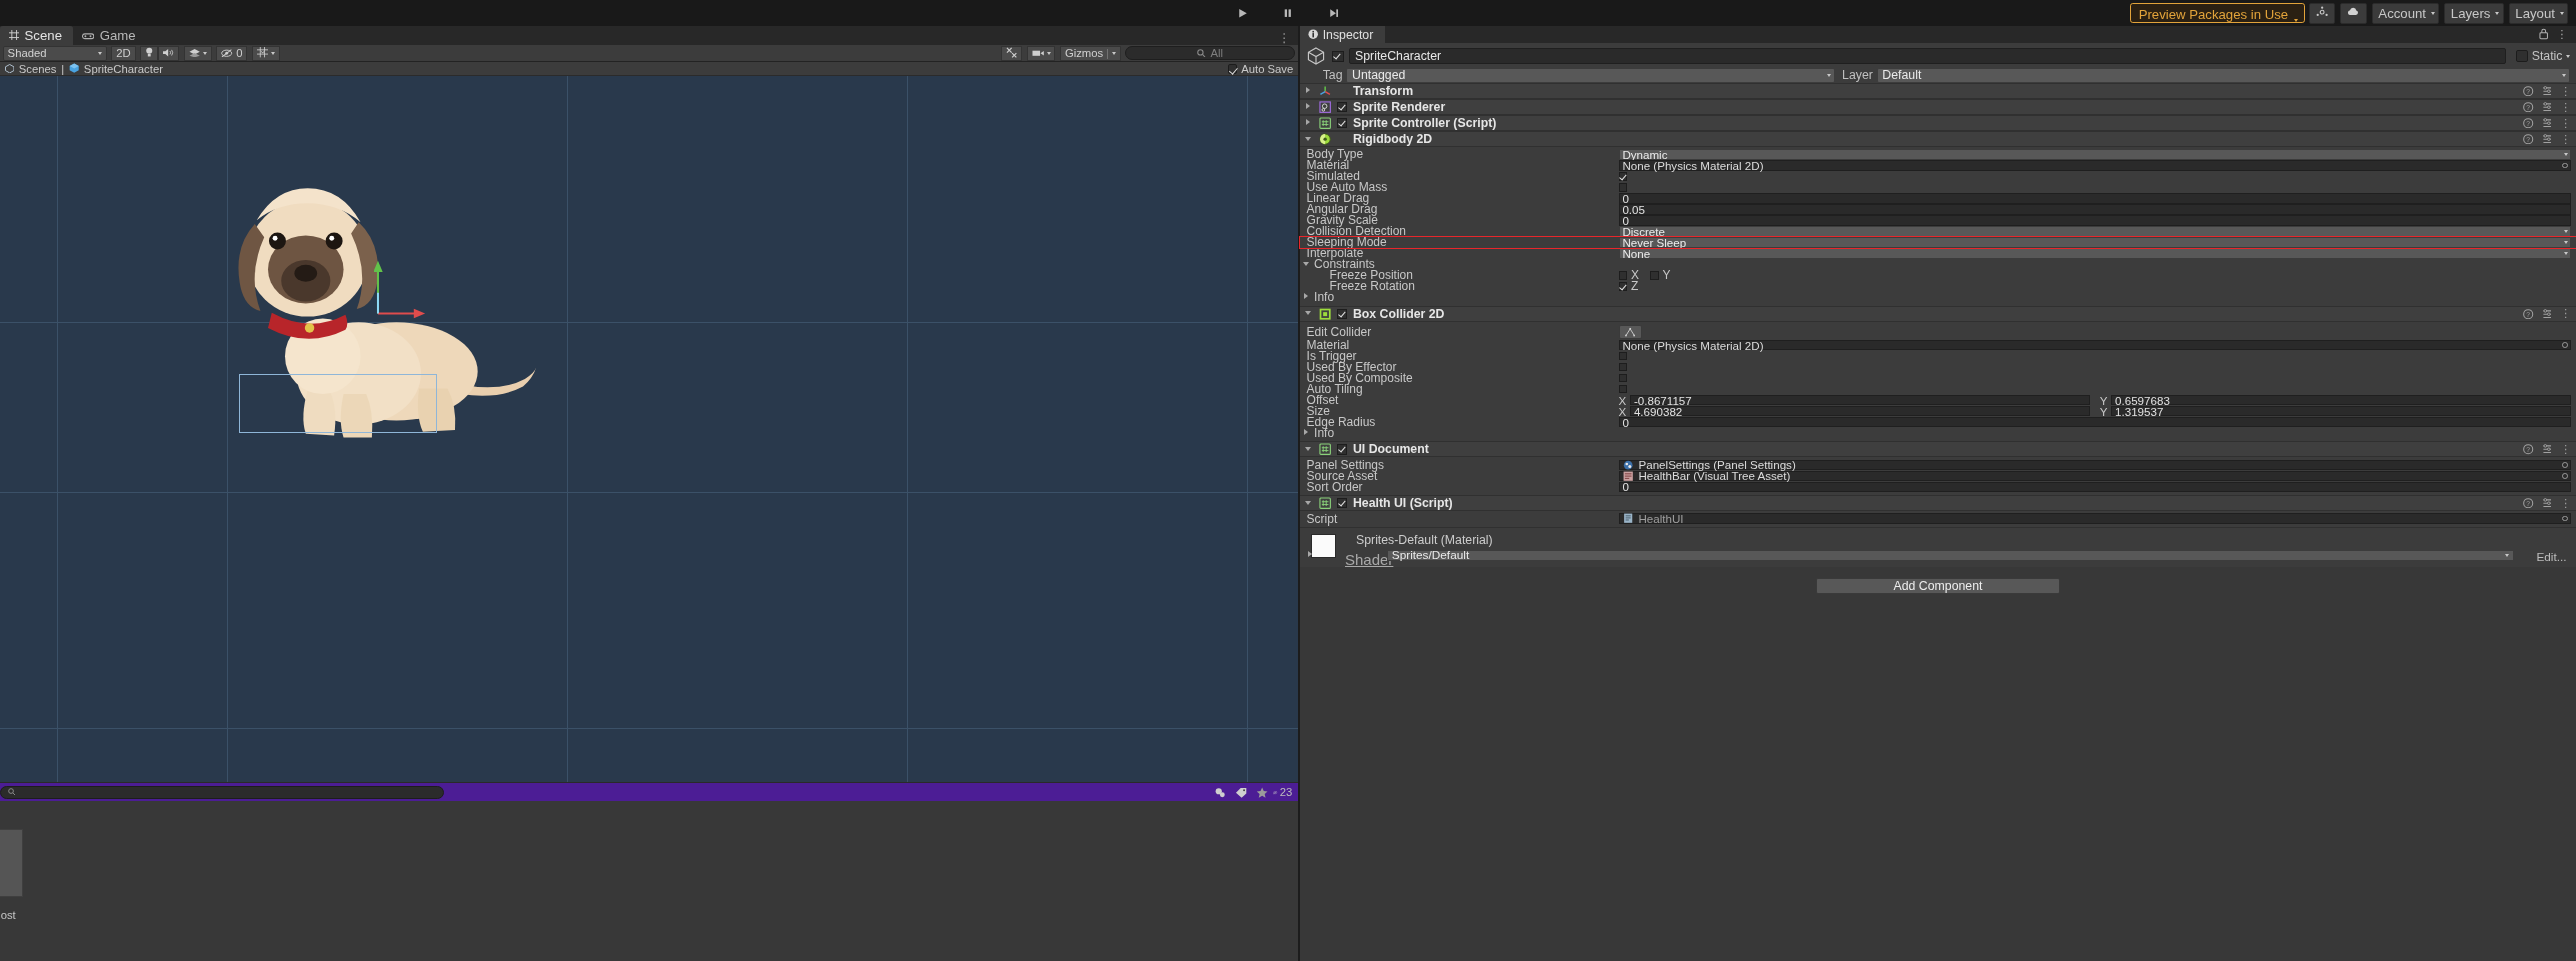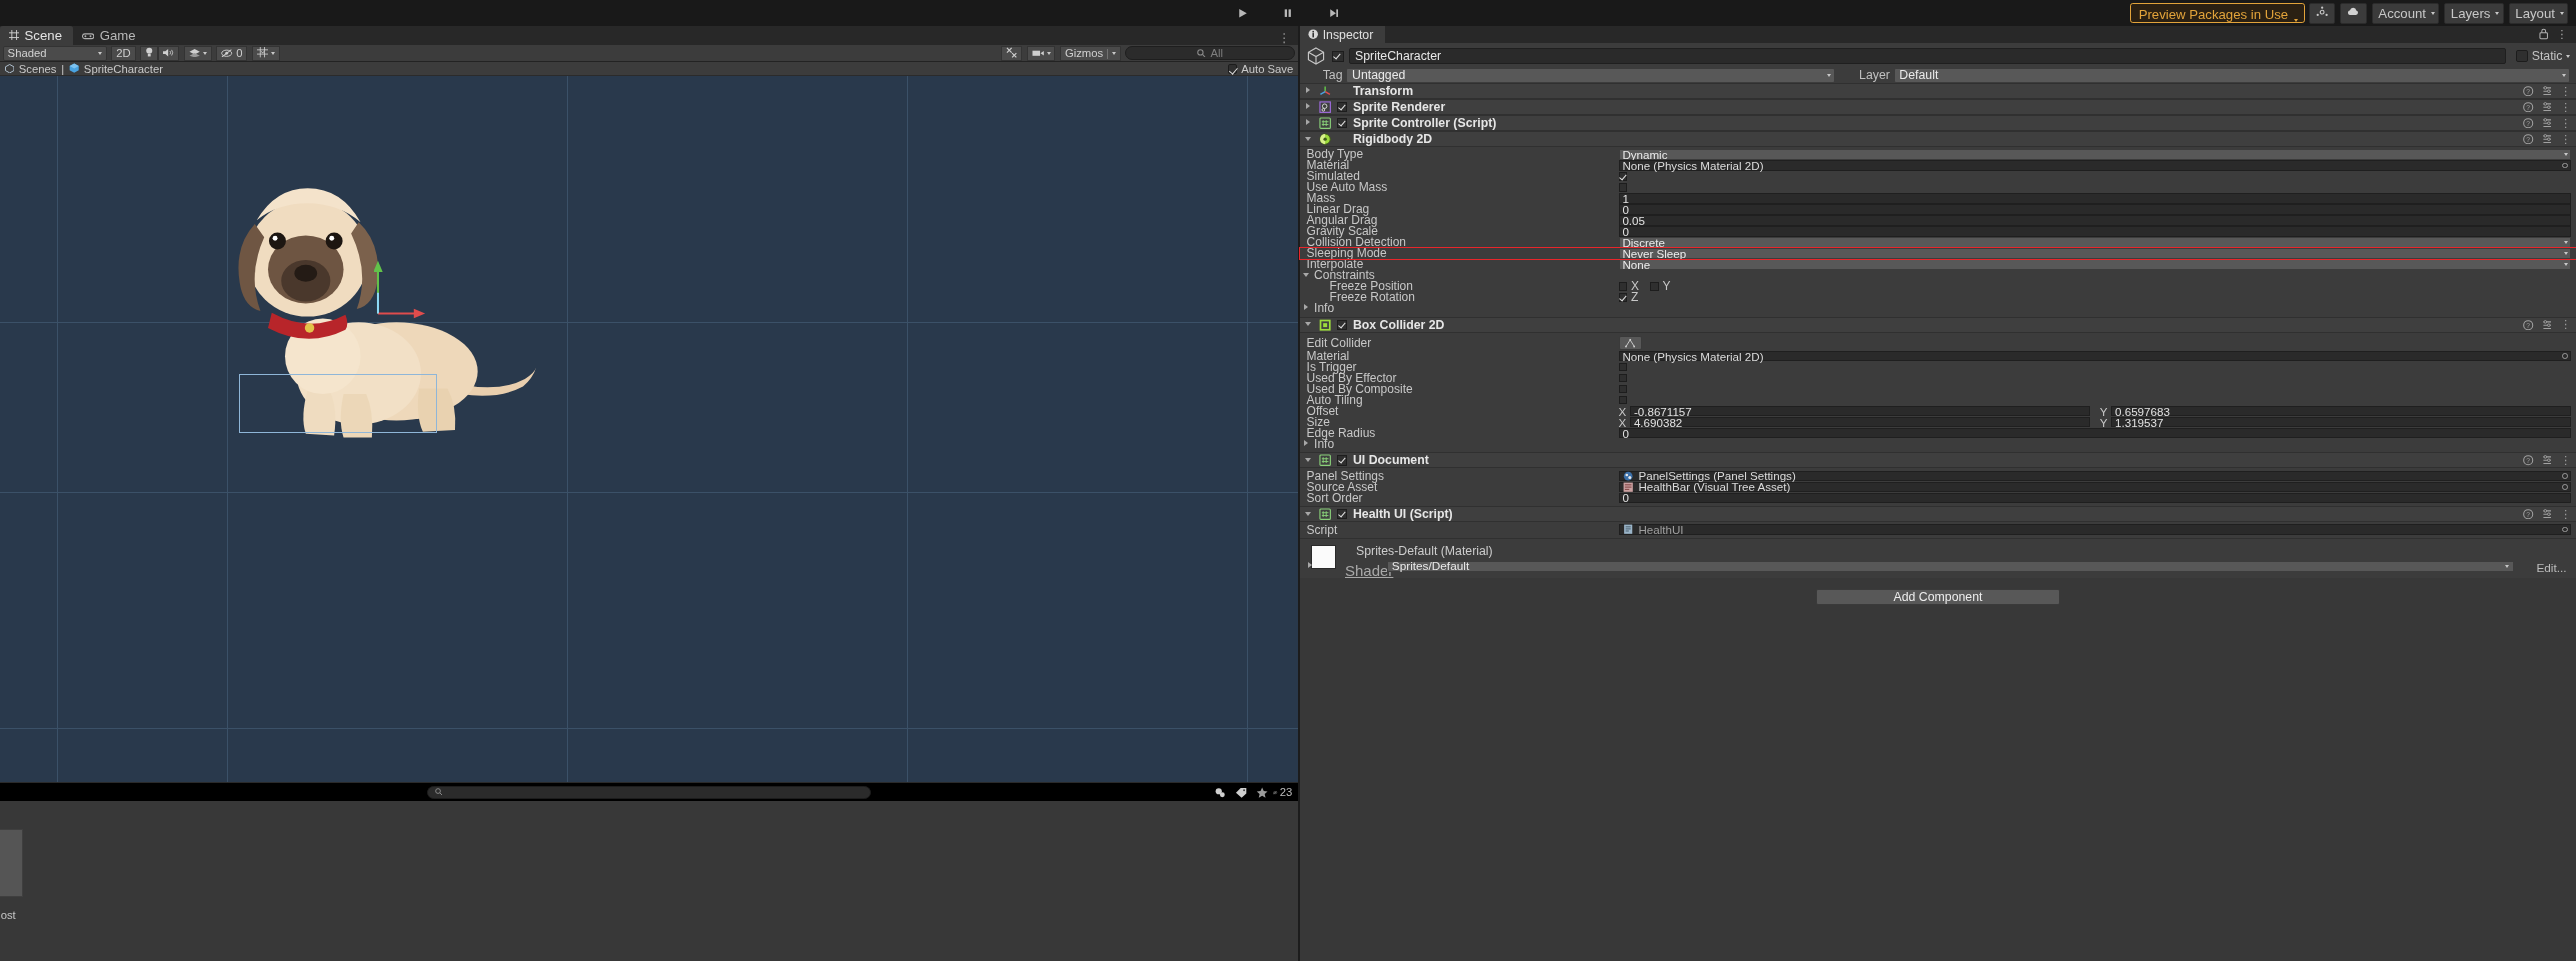--- a/index.html
+++ b/index.html
@@ -60,22 +60,22 @@
 
   .viewport { position:relative; height:706px; background:#29394c; overflow:hidden; }
   .grid-v { position:absolute; top:0; bottom:0; width:0.9px; background:#3b5168; }
   .grid-h { position:absolute; left:0; right:0; height:0.9px; background:#3b5168; }
 
   .dogwrap { position:absolute; left:217px; top:61px; width:340px; height:312px; }
   .sel-box { position:absolute; left:239px; top:298px; width:198px; height:59px;
     border:0.9px solid #8fb6d8; }
   .gizmo { position:absolute; left:374px; top:181px; }
 
-  .scene-status { height:19px; background:#000000; display:flex; align-items:center;
-    justify-content:center; gap:0; border-top:0.9px solid #2a2a2a; position:relative; }
+  .scene-status { height:19px; background:#4c1d95; display:flex; align-items:center;
+    justify-content:flex-start; gap:0; border-top:0.9px solid #2a2a2a; position:relative; }
   .ss-search { width:444px; height:13.2px; background:#2b2b2b; border:0.9px solid #1d1d1d;
     border-radius:6.6px; display:flex; align-items:center; padding:0 6.6px; gap:4.7px;
     font-size:10.4px; color:#7a7a7a; }
   .ss-icons { position:absolute; right:5.7px; display:flex; align-items:center; gap:1.9px; }
   .ss-ic { width:19px; height:15px; display:flex; align-items:center; justify-content:center;
     color:#bdbdbd; font-size:11.3px; gap:1.9px; }
 
   .lower-area { height:165px; background:#383838; position:relative; }
   .asset-thumb { position:absolute; left:-17px; top:28px; width:40px; height:68px;
     background:#555; border:0.9px solid #3f3f3f; }
@@ -491,21 +491,21 @@
         <span>Static</span>
         <span class="caret sm"></span>
       </span>
     </div>
     <div class="go-row2">
       <span class="fld-label">Tag</span>
       <span class="dropfield" style="width:489px">
         <span>Untagged</span>
         <span class="caret sm"></span>
       </span>
-      <span class="fld-label" style="margin-left:20px">Layer</span>
+      <span class="fld-label" style="margin-left:3px">Layer</span>
       <span class="dropfield" style="flex:1">
         <span>Default</span>
         <span class="caret sm"></span>
       </span>
     </div>
   </div>
 
   <div id="components-root">
       <div class="comp-head">
         <span class="foldout"></span>
@@ -640,28 +640,20 @@
         <div class="prow">
           <span class="lbl">Simulated</span>
           <span class="val">
             <span class="minicb on"></span>
           </span>
         </div>
         <div class="prow">
           <span class="lbl">Use Auto Mass</span>
           <span class="val">
             <span class="minicb"></span>
-          </span>
-        </div>
-        <div class="prow">
-          <span class="lbl">Mass</span>
-          <span class="val">
-            <span class="valbox">
-              <span>1</span>
-            </span>
           </span>
         </div>
         <div class="prow">
           <span class="lbl">Linear Drag</span>
           <span class="val">
             <span class="valbox">
               <span>0</span>
             </span>
           </span>
         </div>

